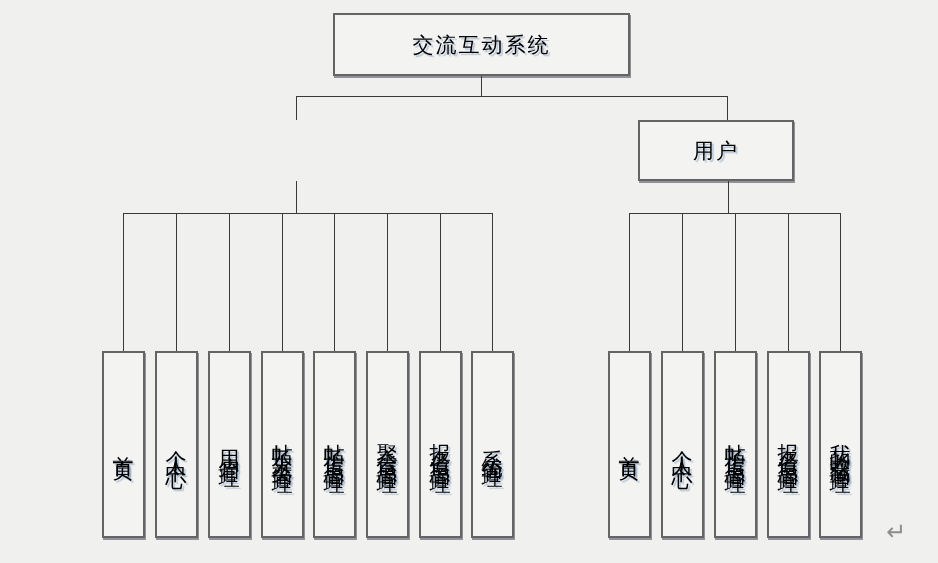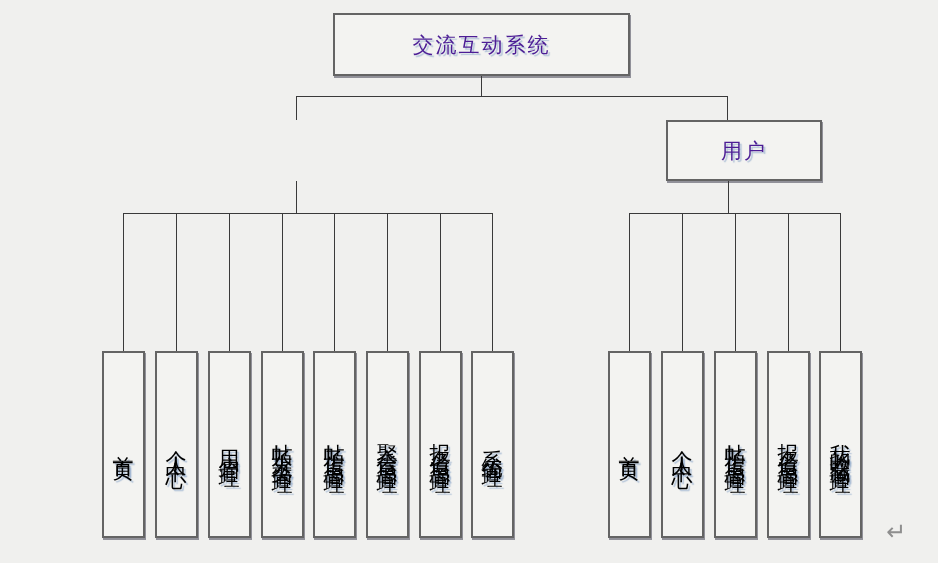--- a/index.html
+++ b/index.html
@@ -22,36 +22,36 @@
     border: 2px solid #646464;
     box-shadow: 1px 2px 0 rgba(28,28,48,0.45);
     display: flex;
     align-items: center;
     justify-content: center;
     color: #000;
   }
   .hlabel {
     font-size: 21px;
     letter-spacing: 2px;
-    color: #4c1d95;
+    color: #000000;
     text-shadow: 2px 2px 1px rgba(148,172,205,0.65);
     white-space: nowrap;
   }
   .vlabel {
     writing-mode: vertical-rl;
     text-orientation: upright;
     font-size: 21px;
     letter-spacing: 6px;
     line-height: 1;
     color: #000;
     text-shadow: 2px 2px 1px rgba(148,172,205,0.65);
   }
   .box.root   { left: 333px; top: 13px;  width: 297px; height: 63px; }
   .box.branch-admin { left: 175px; top: 120px; width: 243px; height: 61px; }
-  .box.branch-user  { left: 666px; top: 120px; width: 156px; height: 61px; }
+  .box.branch-user  { left: 638px; top: 120px; width: 156px; height: 61px; }
   .box.leaf   { top: 351px; width: 43px; height: 187px; }
 
   
   .l0 { left: 102px; } .l1 { left: 155px; } .l2 { left: 208px; } .l3 { left: 261px; }
   .l4 { left: 313px; } .l5 { left: 366px; } .l6 { left: 419px; } .l7 { left: 471px; }
   
   .r0 { left: 608px; } .r1 { left: 661px; } .r2 { left: 714px; } .r3 { left: 767px; } .r4 { left: 819px; }
 
   .line {
     position: absolute;

